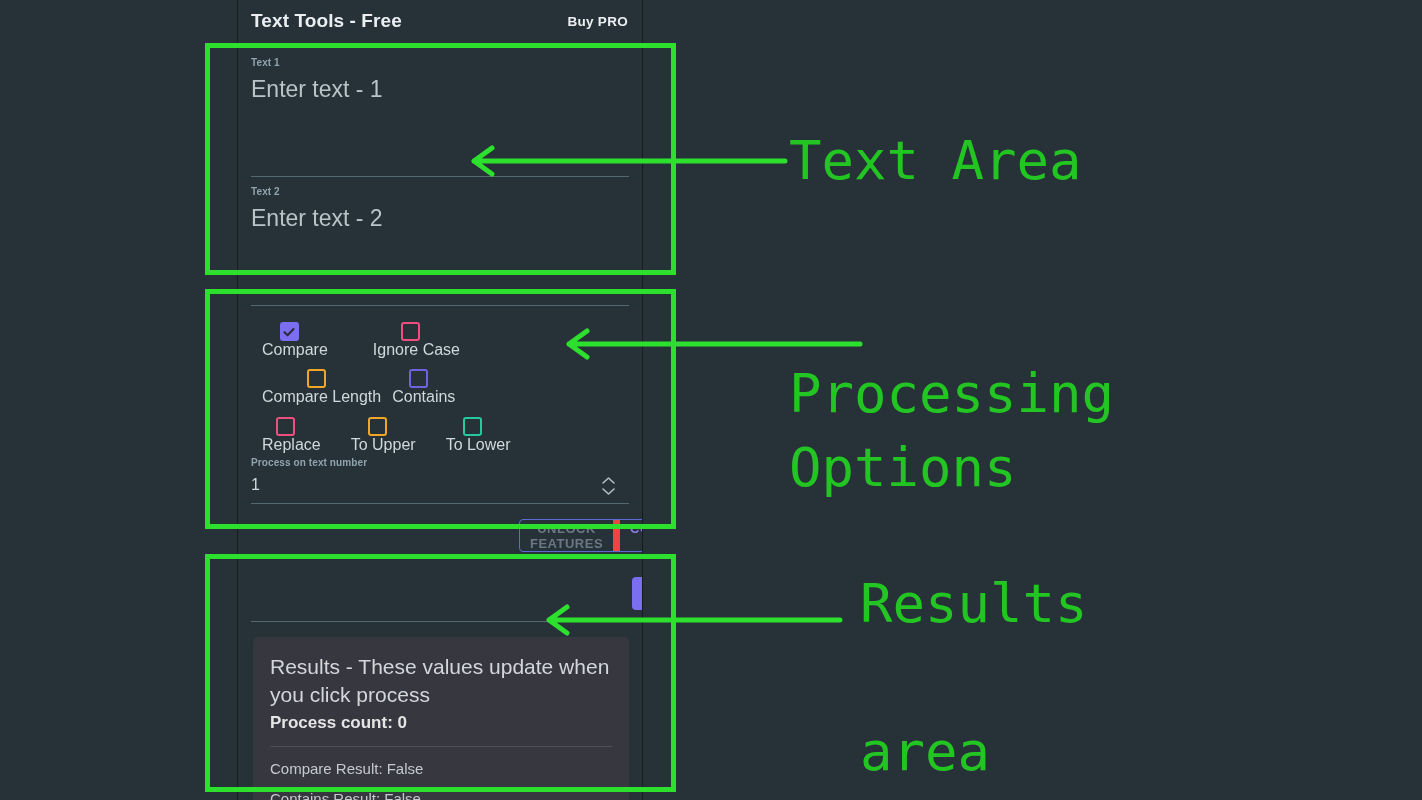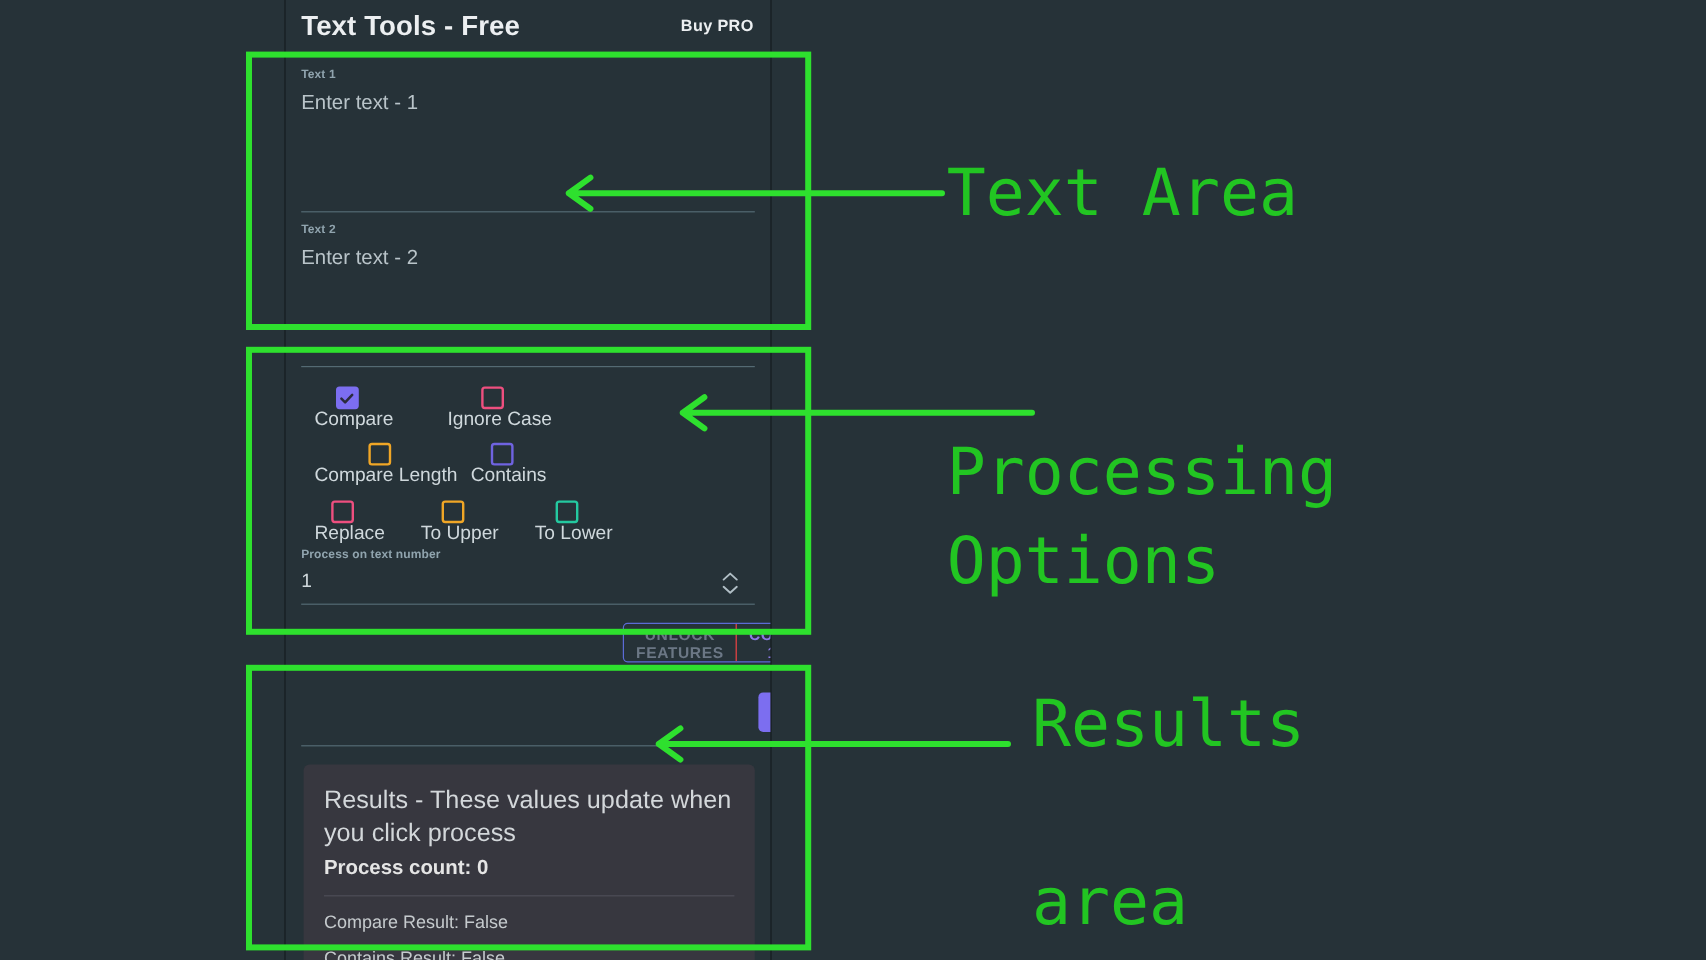--- a/index.html
+++ b/index.html
@@ -37,41 +37,41 @@
     width: 100%;
     height: 42px;
     display: flex;
     align-items: center;
     justify-content: space-between;
     padding: 0 14px 0 13px;
     box-sizing: border-box;
   }
   #app-title {
     color: #eceff1;
-    font-size: 23px;
+    font-size: 19px;
     font-weight: 600;
     letter-spacing: 0.1px;
   }
   #buy-pro {
     color: #eceff1;
     font-size: 13.5px;
     font-weight: 700;
     letter-spacing: 0.3px;
   }
 
   
   .field-label {
     color: #90a4ae;
     font-size: 10px;
     font-weight: 600;
     letter-spacing: 0.1px;
   }
   .field-value {
     color: #b9c4c9;
-    font-size: 17px;
+    font-size: 23px;
     font-weight: 400;
     margin-top: 8px;
   }
   .field-underline {
     position: absolute;
     height: 1px;
     background: #546a73;
     left: 13px;
     width: 378px;
   }
@@ -153,21 +153,21 @@
   .grp-btn {
     display: flex;
     align-items: center;
     justify-content: center;
     font-size: 13px;
     font-weight: 600;
     letter-spacing: 0.5px;
     padding: 0 10px;
     background: transparent;
     border: none;
-    border-right: 1px solid #ef4444;
+    border-right: 7px solid #ef4444;
     font-family: "Liberation Sans", sans-serif;
     cursor: pointer;
   }
   .grp-btn:last-child { border-right: none; }
   .grp-btn.disabled { color: #6b7785; }
   .grp-btn.active { color: #8c7ae6; }
 
   
   #process-btn {
     position: absolute;

